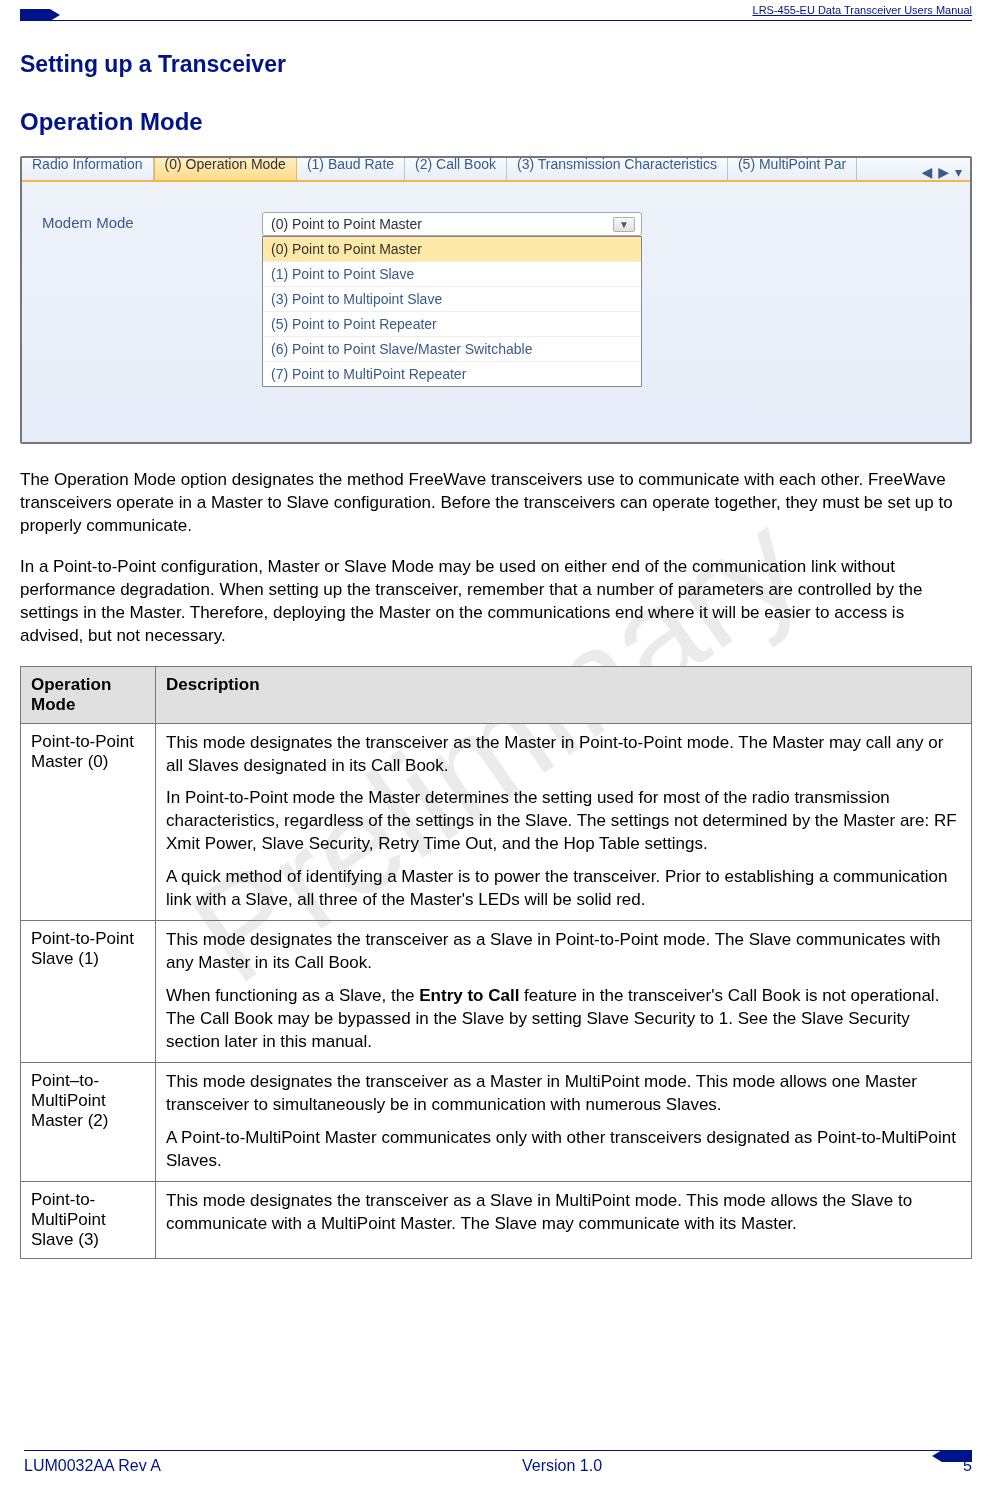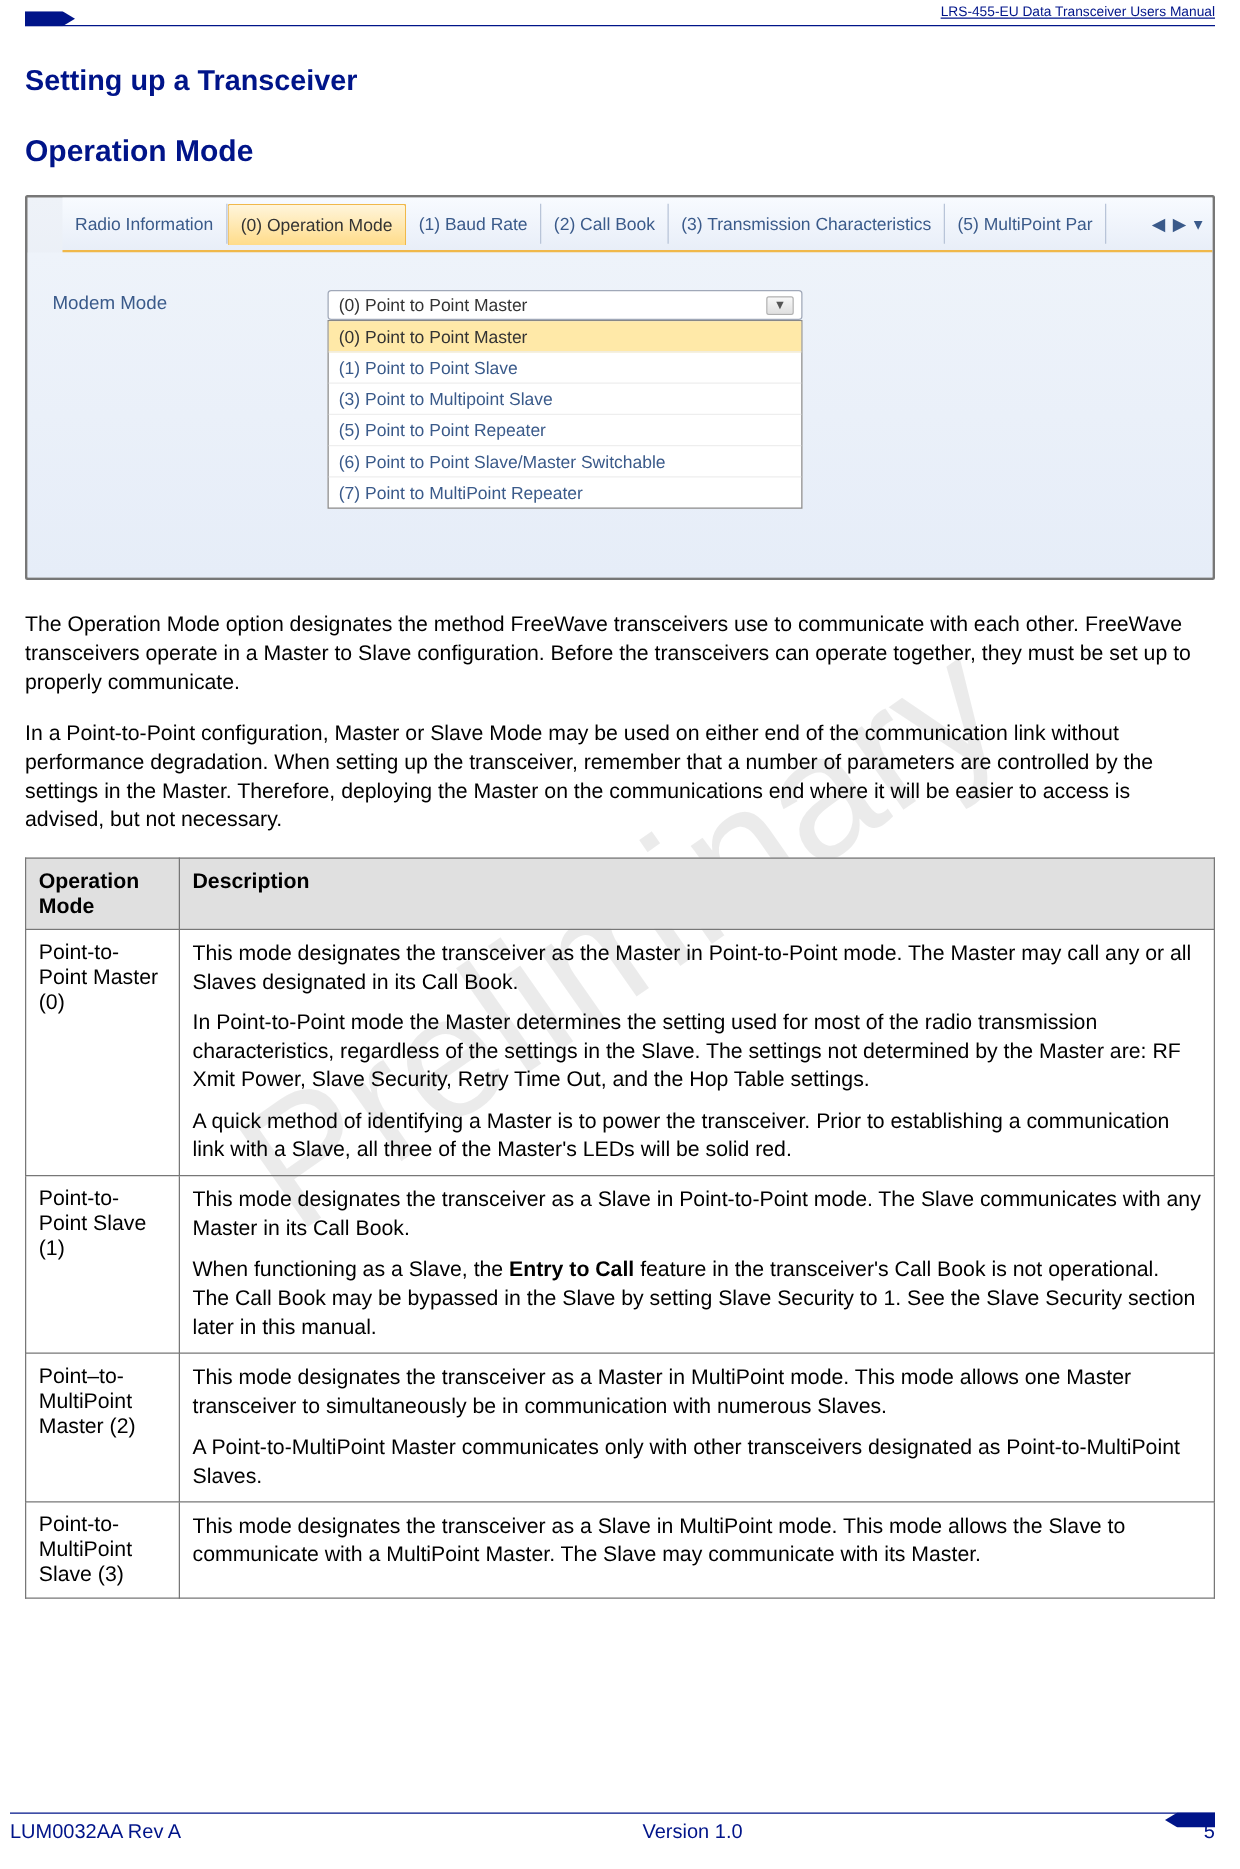--- a/index.html
+++ b/index.html
@@ -47,27 +47,26 @@
     .screenshot {
       border: 2px solid #777;
       border-radius: 2px;
       background: linear-gradient(to bottom, #eef2f8 0%, #dce4f0 100%);
       margin-bottom: 25px;
       padding: 0;
       overflow: hidden;
     }
     .tabs-row {
       display: flex;
-      align-items: center;
+      align-items: flex-end;
       border-bottom: 2px solid #f0b84a;
       background: linear-gradient(to bottom, #f8fbff 0%, #e8eef8 100%);
-      height: 44px;
+      height: 24px;
       font-size: 14px;
       color: #3a5a8a;
-      margin-left: 28px;
     }
     .tab {
       padding: 8px 10px;
       border-right: 1px solid #b8c4d8;
       display: flex;
       align-items: center;
       white-space: nowrap;
     }
     .tab.active {
       background: linear-gradient(to bottom, #fff5db 0%, #ffdc8a 100%);
@@ -149,27 +148,27 @@
     table.op-table th, table.op-table td {
       border: 1px solid #777;
       padding: 8px 10px;
       vertical-align: top;
       text-align: left;
     }
     table.op-table th {
       background: #e0e0e0;
       font-weight: bold;
     }
-    table.op-table td.mode-col { width: 123px; }
+    table.op-table td.mode-col { width: 135px; }
     table.op-table td p { margin-bottom: 10px; line-height: 1.35; }
     table.op-table td p:last-child { margin-bottom: 0; }
     .footer {
       position: absolute;
       bottom: 20px;
-      left: 8px;
+      left: 24px;
       right: 20px;
       display: flex;
       justify-content: space-between;
       border-top: 1px solid #001489;
       padding-top: 6px;
       color: #001489;
       font-size: 16px;
     }
     .footer-chevron {
       position: absolute;

